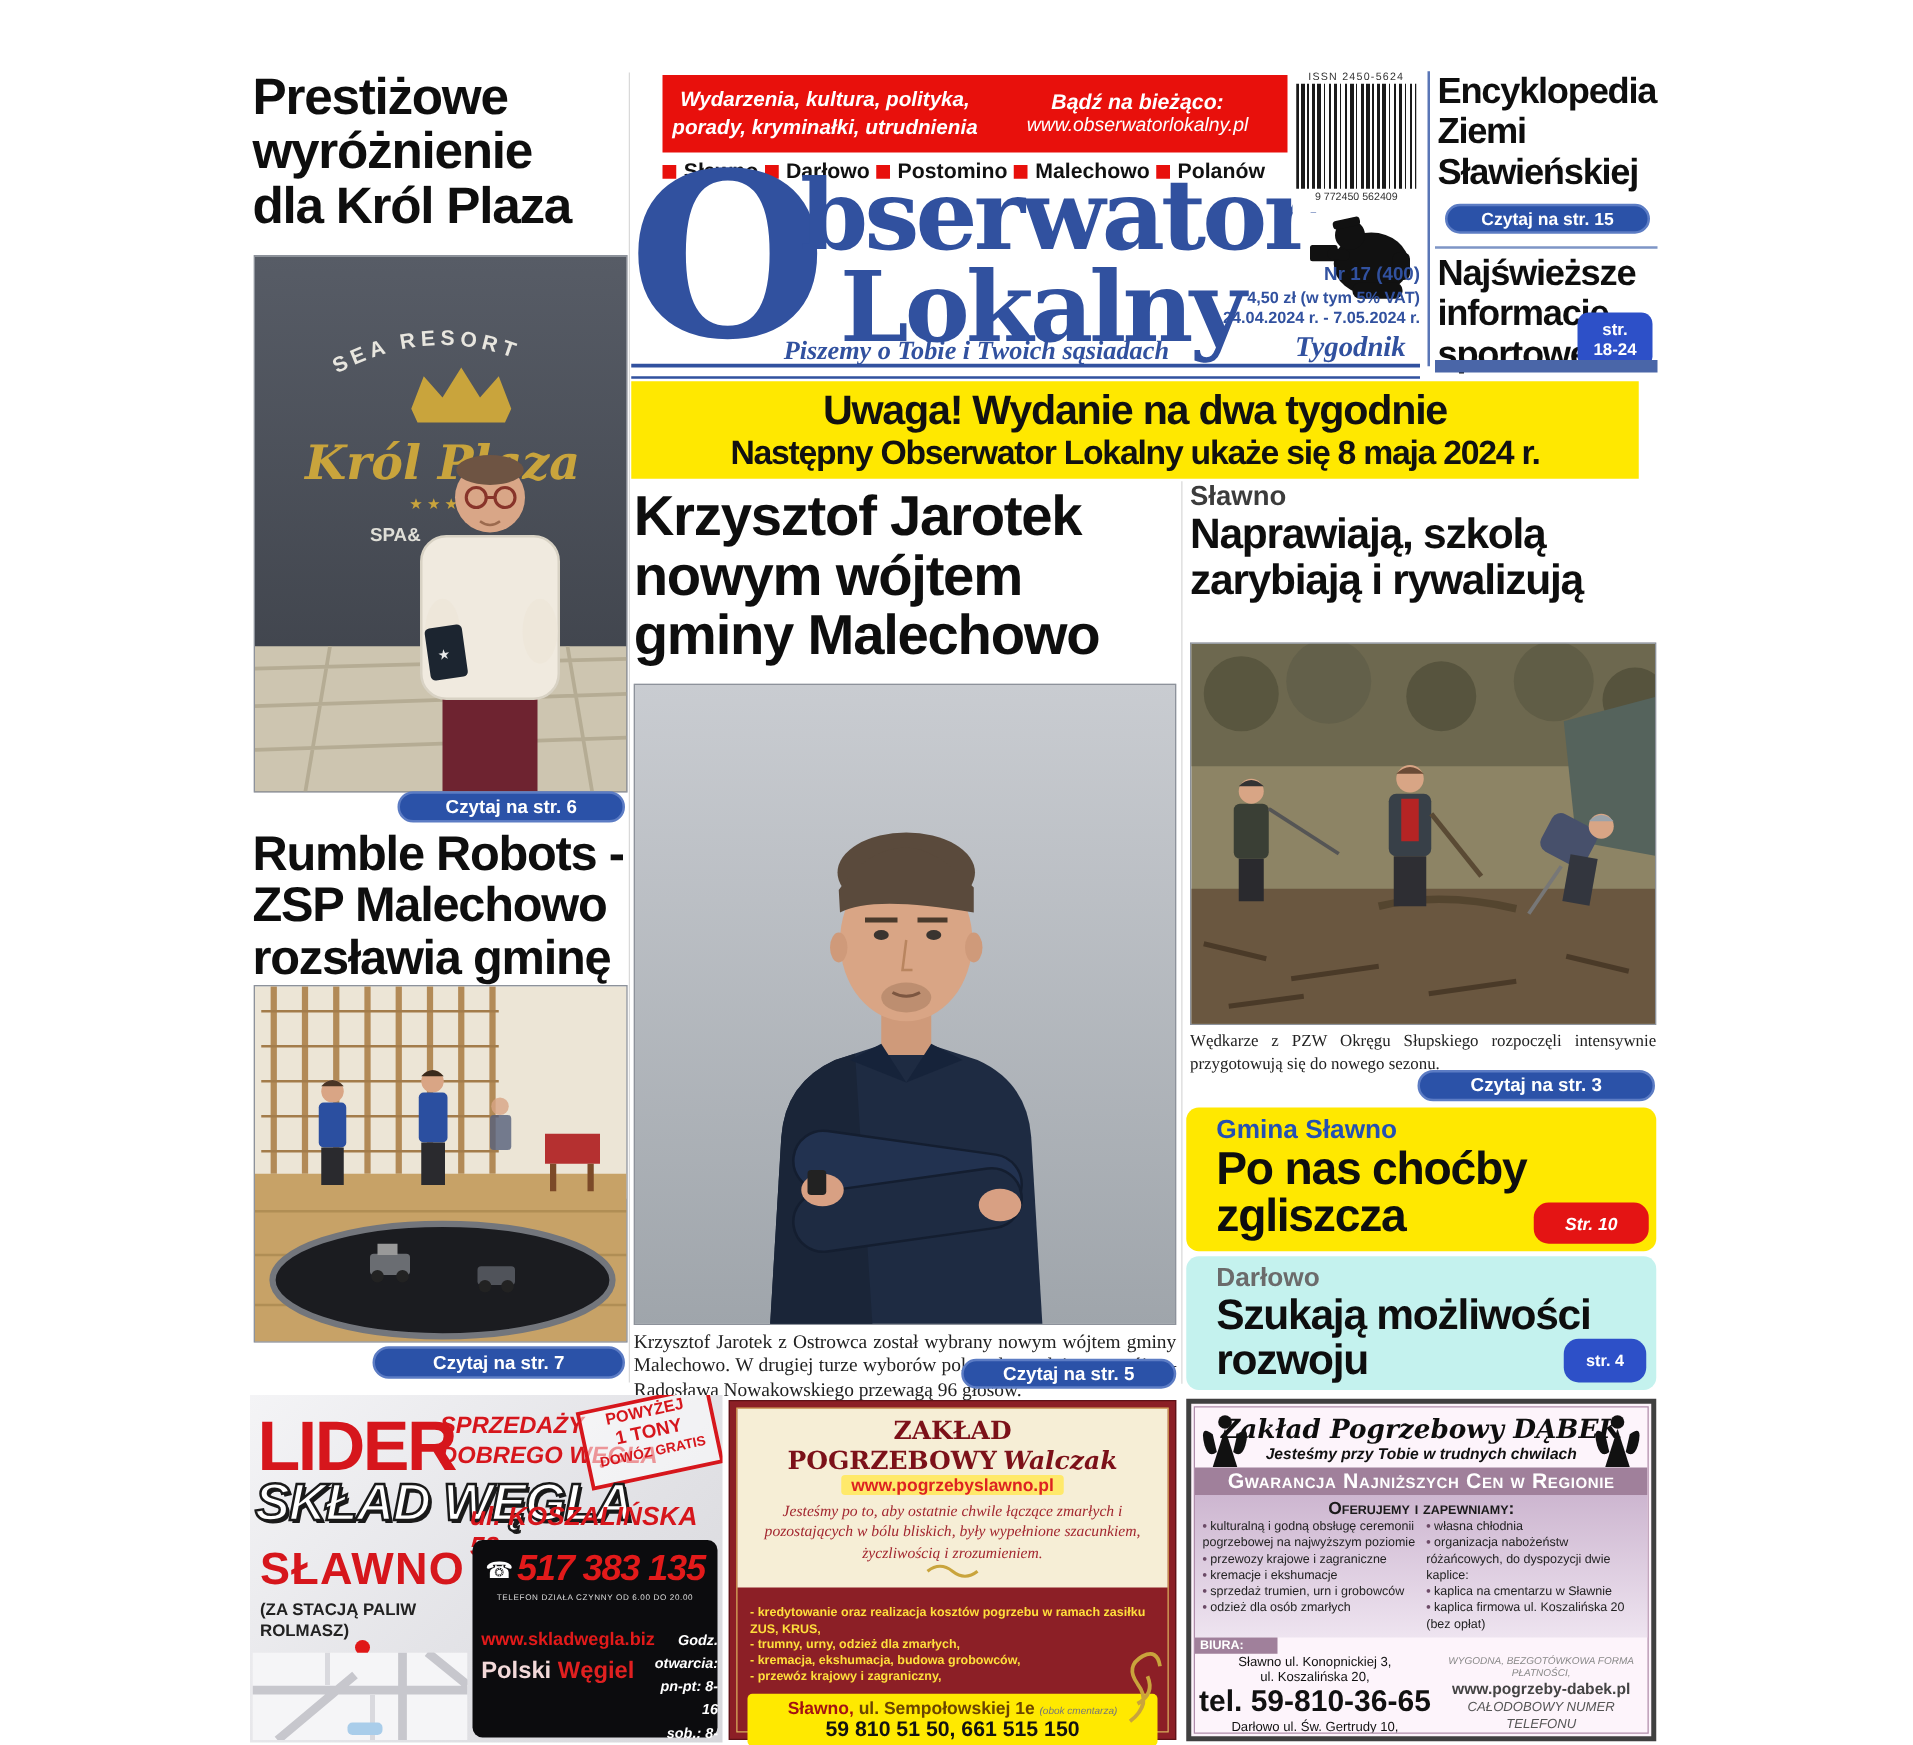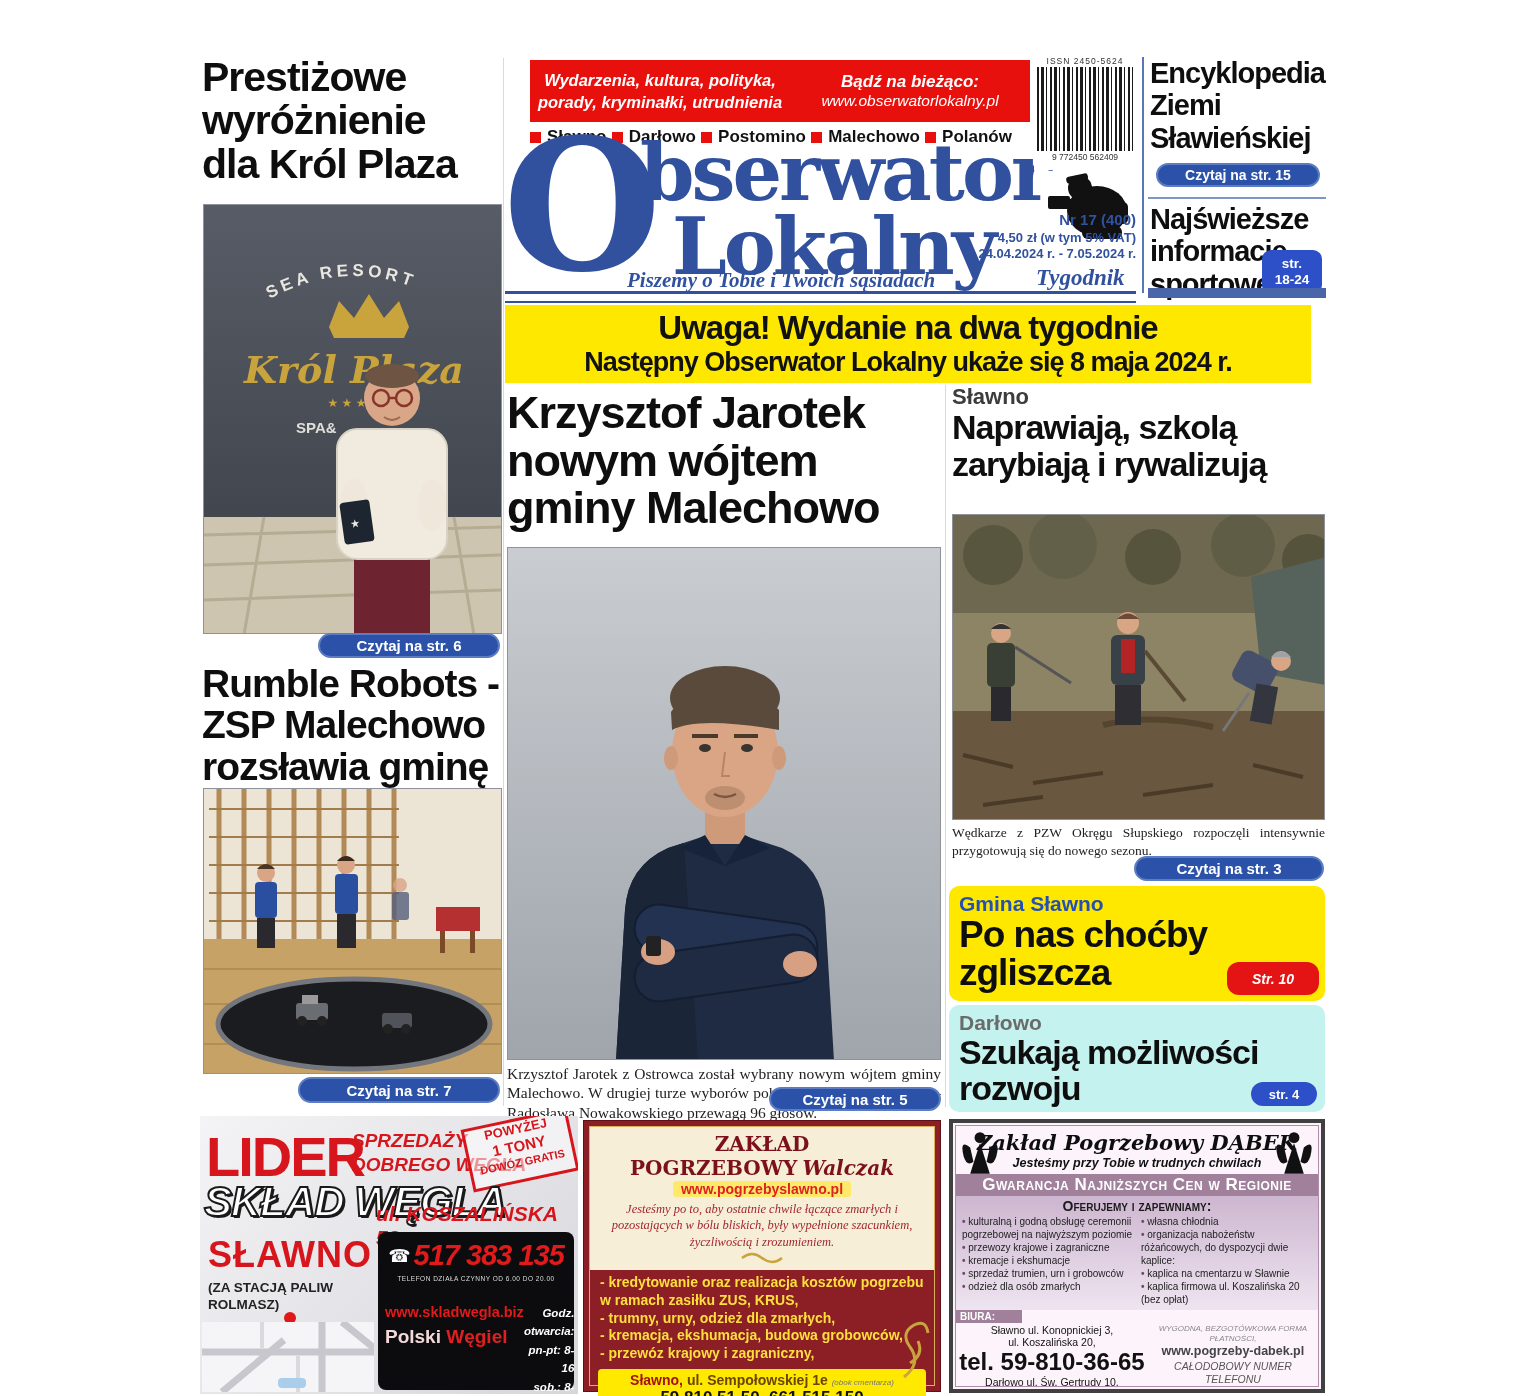--- a/index.html
+++ b/index.html
@@ -10,32 +10,32 @@
   .hl span{display:block;}
   .serif{font-family:"Liberation Serif",serif;}
   .mastserif{font-family:"DejaVu Serif",serif;font-weight:bold;color:#31519f;}
   .pill{background:#2b52a8;border:2px solid #5c7cc4;border-radius:14px;color:#fff;
         font-weight:bold;font-size:15px;display:flex;align-items:center;justify-content:center;
         box-sizing:border-box;}
   .photo{border:1px solid #8d929b;overflow:hidden;background:#c5c8cc;box-sizing:border-box;}
   .vline{background:#d9d9d9;width:1px;}
   .redsq{display:inline-block;width:11px;height:11px;background:#e8100c;margin-right:6px;}
   .town{font-size:17px;font-weight:bold;display:flex;align-items:center;}
-  .teaser{border-radius:10px;box-sizing:border-box;padding:6px 10px;}
+  .teaser{border-radius:10px;box-sizing:border-box;padding:6px 24px;}
   .teaser .bdg{position:absolute;display:flex;align-items:center;justify-content:center;
         color:#fff;font-weight:bold;border-radius:12px;}
   .capt{font-family:"Liberation Serif",serif;color:#222;text-align:justify;}
   
   .coal{background:linear-gradient(135deg,#f4f4f6 0%,#e3e3e7 55%,#d7d7db 100%);overflow:hidden;}
   .outline-txt{color:#fff;-webkit-text-stroke:2px #1a1a1a;text-shadow:2px 2px 0 #1a1a1a;}
   
   .walczak{background:#8c1f26;box-sizing:border-box;padding:5px;border:1px solid #5e1217;}
   .walczak .inner{border:1px solid #d9b05c;height:100%;box-sizing:border-box;position:relative;}
   .cream{background:#f6eed6;text-align:center;padding:5px 8px 2px;}
-  .offers{color:#ffdf3c;font-weight:bold;font-size:14px;line-height:1.28;padding:4px 10px 2px;}
+  .offers{color:#ffdf3c;font-weight:bold;font-size:10px;line-height:1.28;padding:15px 10px 2px;}
   .wyellow{background:#ffe900;border-radius:4px;margin:4px 8px 6px;padding:3px 2px;text-align:center;}
   
   .dabek{background:#fdf4fb;border:4px solid #404040;box-sizing:border-box;padding:2px;}
   .dabek .inner{border:1px solid #b08cab;height:100%;box-sizing:border-box;position:relative;overflow:hidden;}
   .dbanner{background:#a0809b;color:#fff;font-variant:small-caps;font-weight:bold;
            font-size:17px;letter-spacing:.5px;text-align:center;line-height:22px;height:22px;}
   .dlight{background:linear-gradient(#cdb6d0,#eee4f0);}
   .dlist{margin:1px 4px;padding:0;list-style:none;font-size:10px;line-height:1.3;color:#222;}
   .dlist li::before{content:"• ";color:#6b4a66;font-weight:bold;}
   .mr{margin-right:5px;}
@@ -320,21 +320,21 @@
     </div>
     <div class="bdg" style="right:6px;bottom:6px;width:92px;height:33px;background:#e41414;font-size:14px;font-style:italic;">Str. 10</div>
   </div>
 
   <div class="abs teaser" style="left:949px;top:1005px;width:376px;height:107px;background:#c4f2ee;">
     <div style="font-size:21px;font-weight:bold;color:#6b6b6b;">Darłowo</div>
     <div class="hl" style="font-size:34px;line-height:1.05;">
       <span>Szukają możliwości</span>
       <span>rozwoju</span>
     </div>
-    <div class="bdg" style="right:8px;bottom:6px;width:66px;height:24px;background:#2d50c8;font-size:13px;">str. 4</div>
+    <div class="bdg" style="right:8px;bottom:6px;width:66px;height:35px;background:#2d50c8;font-size:13px;">str. 4</div>
   </div>
 
   <div class="abs coal" style="left:200px;top:1116px;width:378px;height:278px;">
     <div class="abs" style="left:6px;top:8px;font-size:56px;font-weight:900;color:#d6161c;letter-spacing:-2px;">LIDER</div>
     <div class="abs" style="left:152px;top:14px;font-size:19px;font-weight:800;font-style:italic;color:#d6161c;">SPRZEDAŻY</div>
     <div class="abs" style="left:152px;top:38px;font-size:19px;font-weight:800;font-style:italic;color:#d6161c;">DOBREGO WĘGLA</div>
     <div class="abs" style="left:266px;top:2px;width:102px;height:58px;border:3px solid #d6161c;transform:rotate(-12deg);color:#d6161c;font-weight:800;text-align:center;background:rgba(255,255,255,.55);line-height:1.25;">
       <div style="font-size:13px;">POWYŻEJ</div>
       <div style="font-size:15px;">1 TONY</div>
       <div style="font-size:11px;">DOWÓZ GRATIS</div>

